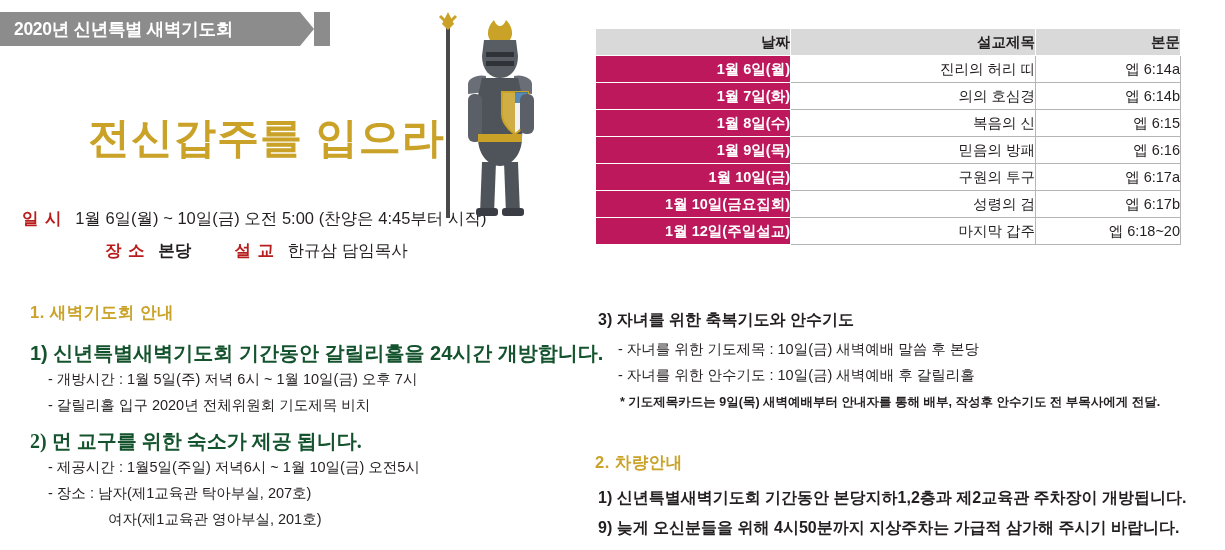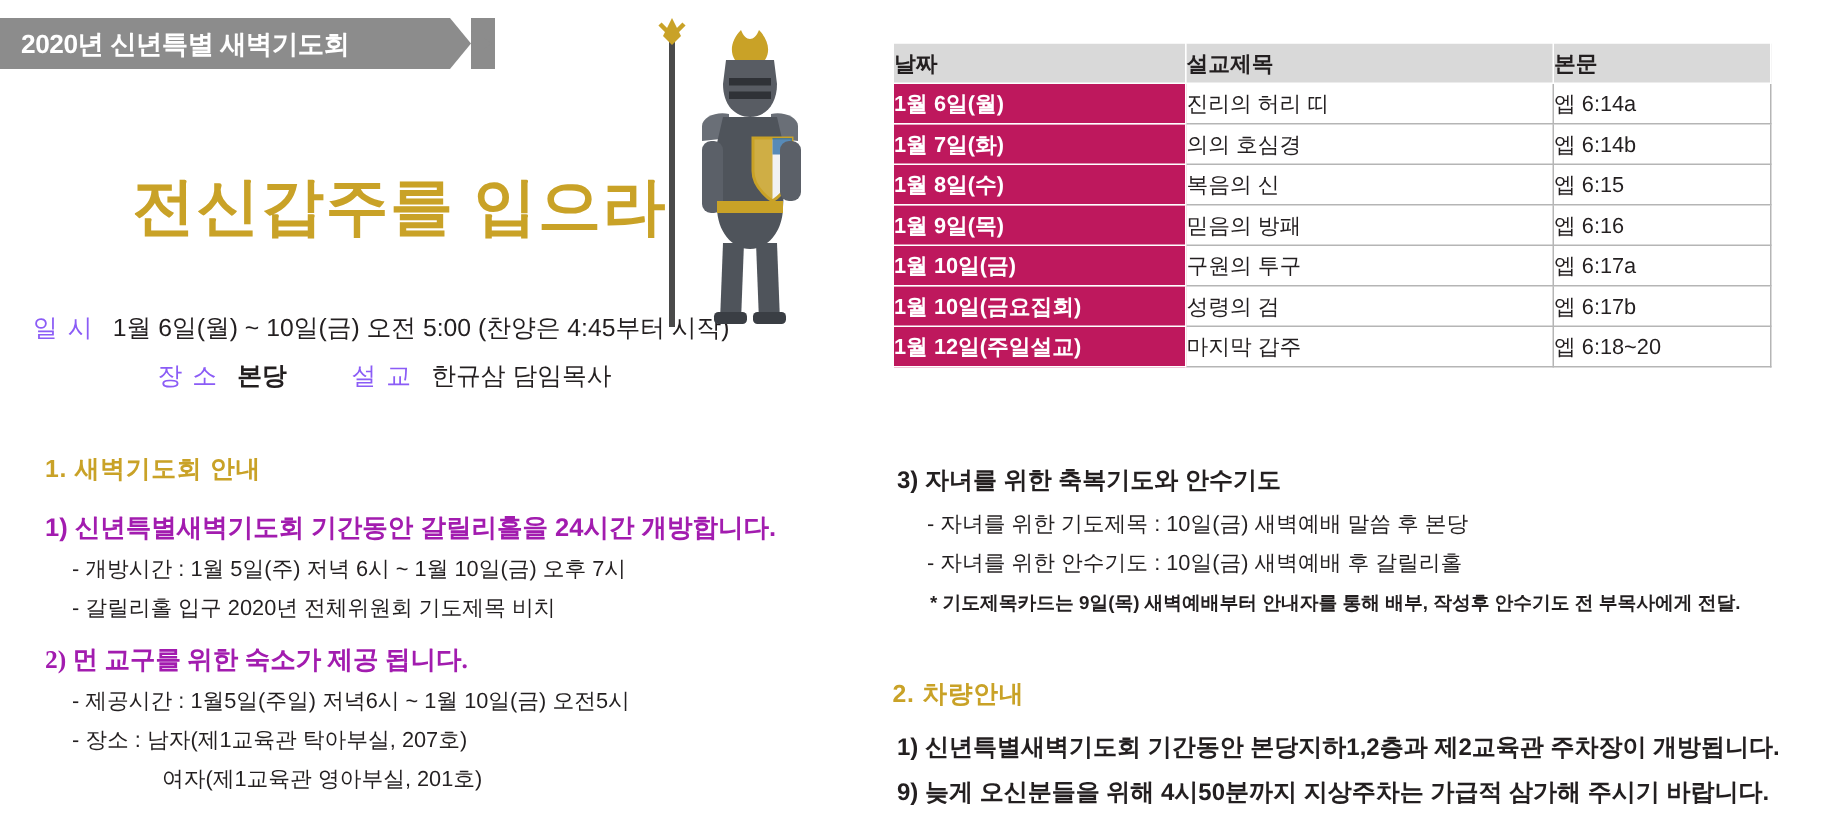--- a/index.html
+++ b/index.html
@@ -86,22 +86,22 @@
     white-space: nowrap;
   }
   .info-line-2 {
     position: absolute;
     left: 105px;
     top: 240px;
     font-size: 16.5px;
     white-space: nowrap;
   }
   .label-red {
-    color: #8b5cf6;
-    font-weight: normal;
+    color: #b91c1c;
+    font-weight: bold;
     letter-spacing: 1px;
   }
   .info-val {
     color: #231f20;
     font-weight: bold;
     margin-left: 8px;
   }
   .info-val.normal { font-weight: normal; }
   .gap { display: inline-block; width: 34px; }
 
@@ -111,23 +111,23 @@
     left: 30px;
     top: 302px;
     font-size: 16.5px;
     font-weight: bold;
     color: #c9a227;
     letter-spacing: 0.5px;
   }
 
   .lv-1 {
     position: absolute;
-    font-size: 17px;
-    font-weight: bold;
-    color: #a21caf;
+    font-size: 20px;
+    font-weight: bold;
+    color: #14532d;
     white-space: nowrap;
   }
   .lv-2 {
     position: absolute;
     font-size: 14.5px;
     color: #231f20;
     white-space: nowrap;
   }
 
   #l-item1  { left: 30px; top: 340px; }
@@ -161,21 +161,21 @@
     left: 5px;
     top: 28px;
     width: 585px;
     border-collapse: collapse;
     table-layout: fixed;
   }
   table.schedule th,
   table.schedule td {
     border: 1px solid #ffffff;
     height: 26px;
-    text-align: left;
+    text-align: right;
     font-size: 14.5px;
     padding: 0;
   }
   table.schedule th {
     background: #d9d9d9;
     color: #231f20;
     font-weight: bold;
     border: 1px solid #ffffff;
   }
   table.schedule td.date-cell {

